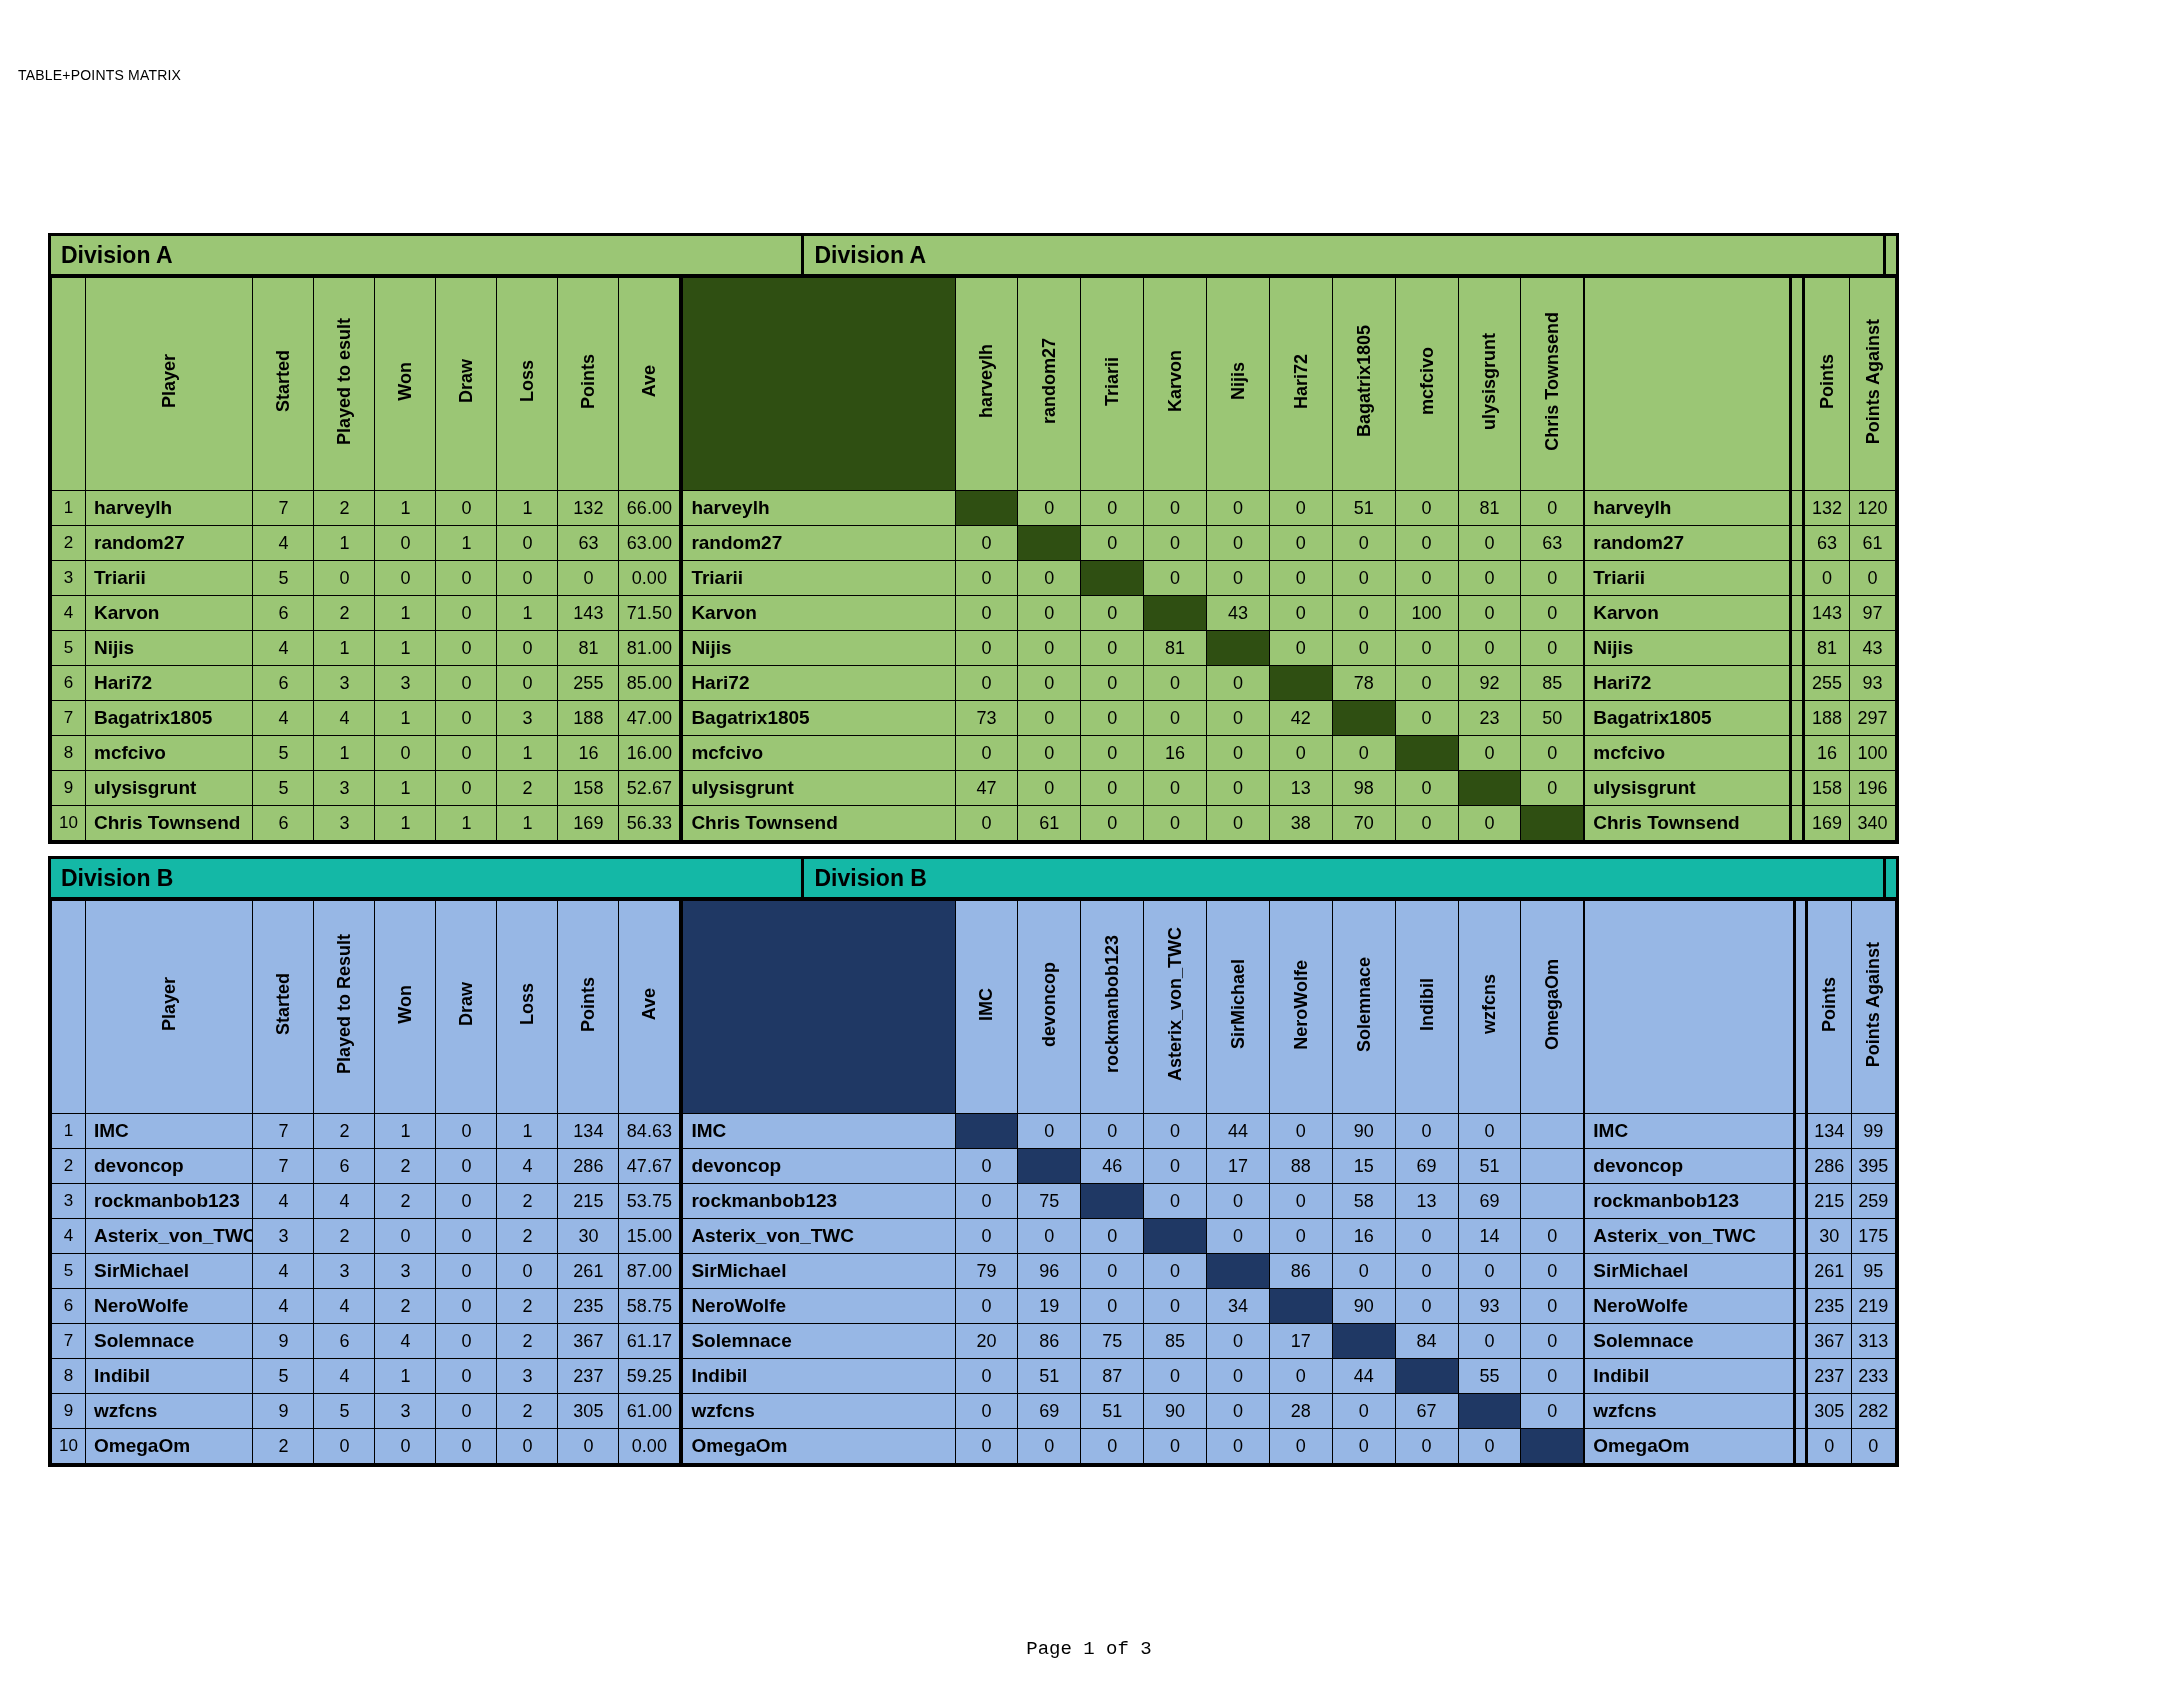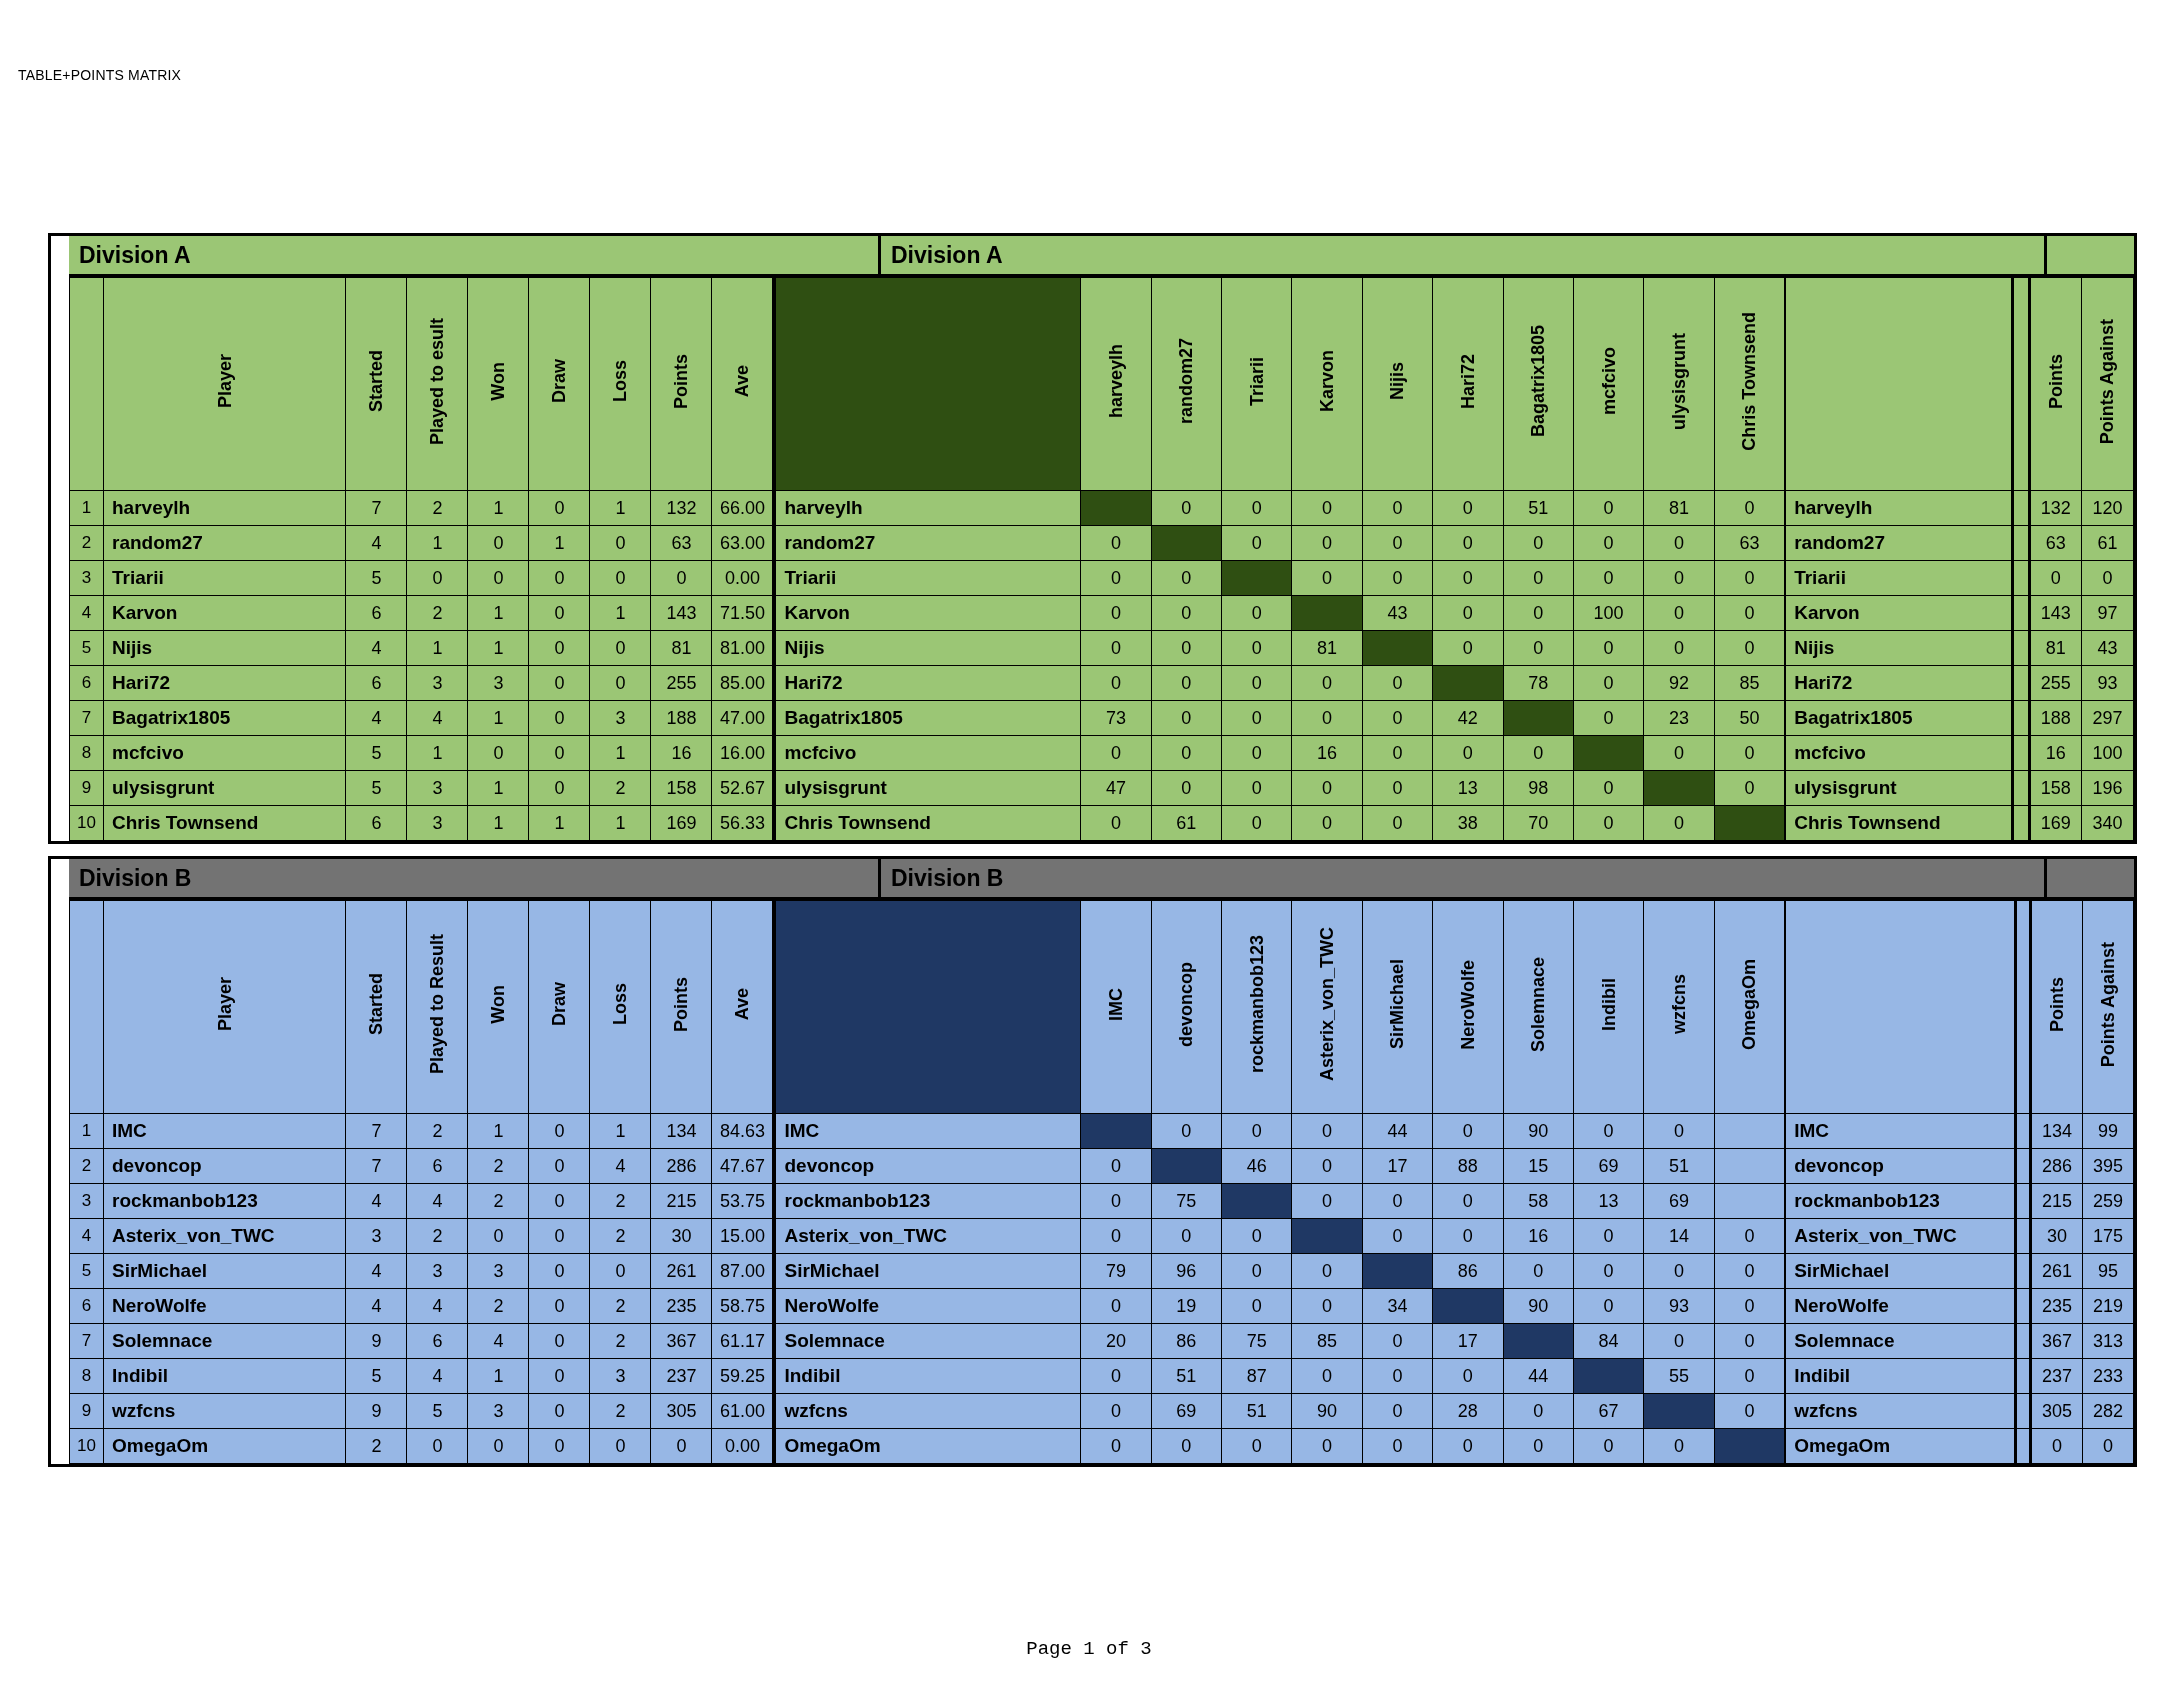--- a/index.html
+++ b/index.html
@@ -22,24 +22,23 @@
     left:0;right:0;
     top:1638px;
     text-align:center;
     font-size:19px;
     font-family:Liberation Mono, monospace;
   }
 
   .division{
     position:absolute;
     left:48px;
-    width:2089px;
+    width:1851px;
     border:3px solid #000;
     box-sizing:border-box;
-    padding-left:18px;
   }
   .division.a{ top:233px; }
   .division.b{ top:856px; }
 
   .band{
     display:flex;
     width:100%;
   }
   
   .title-row{
@@ -90,21 +89,21 @@
   .num{ width:61px; }
 
   
   .a .division-bg, .a .title-row{ background:#9BC675; }
   .a td,.a th{ background:#9BC675; }
   .a .diag{ background:#2F4F12; }
   .a .matrix-head{ background:#2F4F12; }
   .a .spacer-col{ background:#9BC675; }
 
   
-  .b .division-bg, .b .title-row{ background:#737373; }
+  .b .division-bg, .b .title-row{ background:#14b8a6; }
   .b td,.b th{ background:#97B7E5; }
   .b .diag{ background:#1F3864; }
   .b .matrix-head{ background:#1F3864; }
   .b .spacer-col{ background:#97B7E5; }
 
   .tbl-left{ width:812px; }
   .tbl-mid{ width:1166px; }
   .tbl-right{ width:auto; }
 
   .flexrow{ display:flex; width:100%; }

